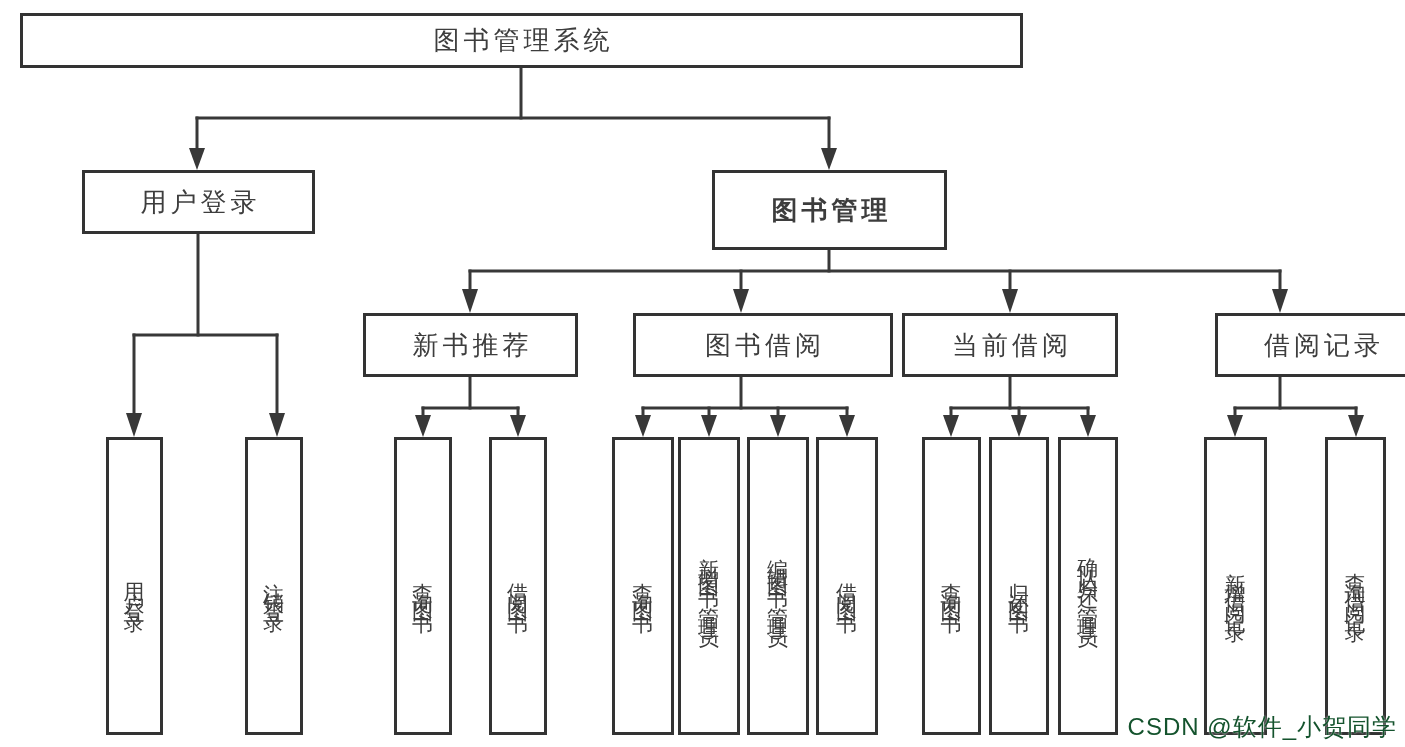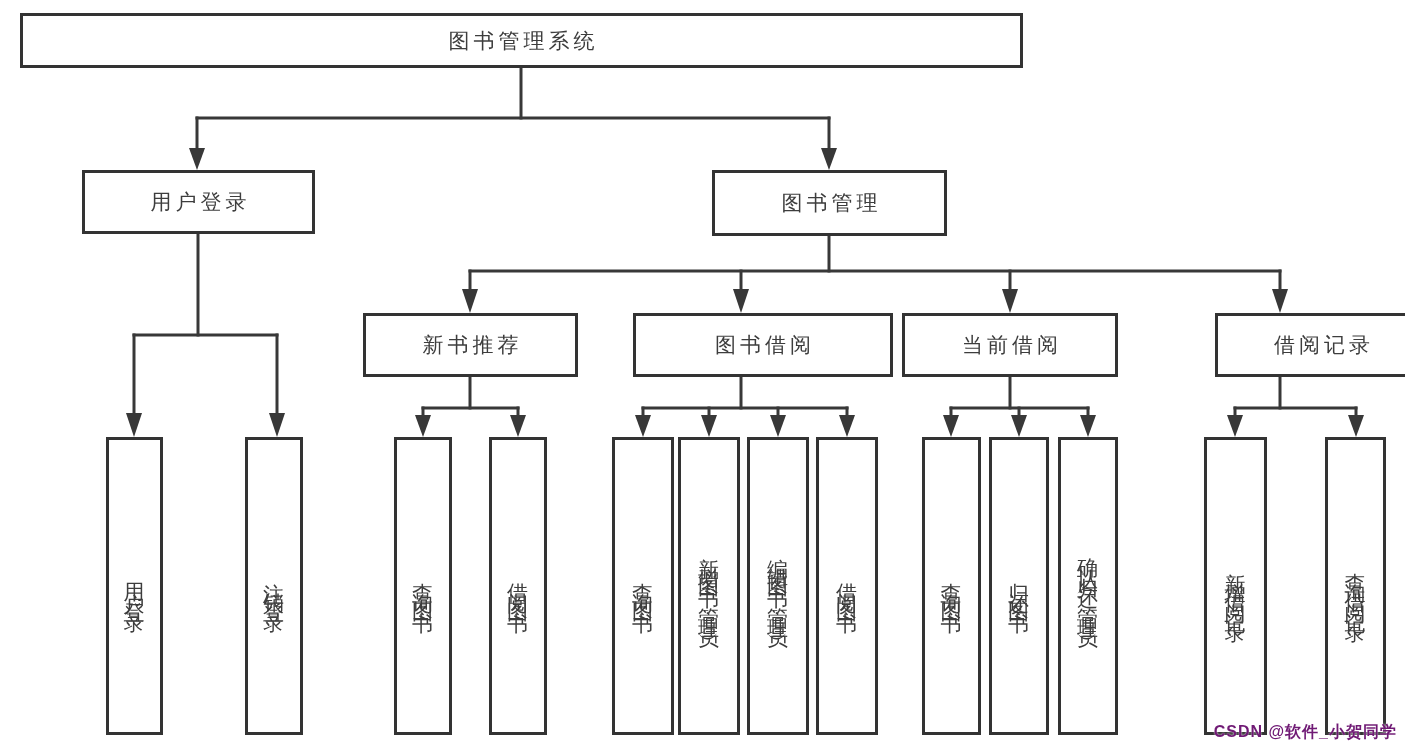--- a/index.html
+++ b/index.html
@@ -14,21 +14,21 @@
     position:absolute;
     border:3px solid #333333;
     background:#ffffff;
     box-sizing:border-box;
     display:flex;
     align-items:center;
     justify-content:center;
     color:#3d3d3d;
   }
   .h-label{
-    font-size:21px;
+    font-size:26px;
     letter-spacing:4px;
     white-space:nowrap;
     text-indent:4px;
   }
   .leaf{
     writing-mode:vertical-rl;
     text-orientation:mixed;
     font-size:21px;
     letter-spacing:10px;
     line-height:1;
@@ -45,27 +45,26 @@
     stroke-linecap:square;
   }
   .connectors polygon{
     fill:#383838;
     stroke:none;
   }
   .watermark{
     position:absolute;
     right:8px;
     bottom:4px;
-    font-size:16px;
-    color:#701a75;
+    font-size:24px;
+    color:#14532d;
     letter-spacing:1px;
     z-index:5;
     text-shadow:0 0 2px #ffffff;
     white-space:nowrap;
-    font-weight:bold;
   }
 </style>
 </head>
 <body>
 
 <div class="stage">
 
   <svg class="connectors" width="1405" height="747" viewBox="0 0 1405 747">
 
     <path d="M521,68 V118"></path>
@@ -128,21 +127,21 @@
       <polygon points="1348,415 1364,415 1356,437"></polygon>
   </svg>
 
   <div class="node" style="left:20px;top:13px;width:1003px;height:55px;">
     <span class="h-label">图书管理系统</span>
   </div>
 
   <div class="node" style="left:82px;top:170px;width:233px;height:64px;">
     <span class="h-label">用户登录</span>
   </div>
-  <div class="node" style="left:712px;top:170px;width:235px;height:66px;">
+  <div class="node" style="left:712px;top:170px;width:235px;height:80px;font-weight:bold;">
     <span class="h-label">图书管理</span>
   </div>
 
   <div class="node" style="left:363px;top:313px;width:215px;height:64px;">
     <span class="h-label">新书推荐</span>
   </div>
   <div class="node" style="left:633px;top:313px;width:260px;height:64px;">
     <span class="h-label">图书借阅</span>
   </div>
   <div class="node" style="left:902px;top:313px;width:216px;height:64px;text-align:center;">

